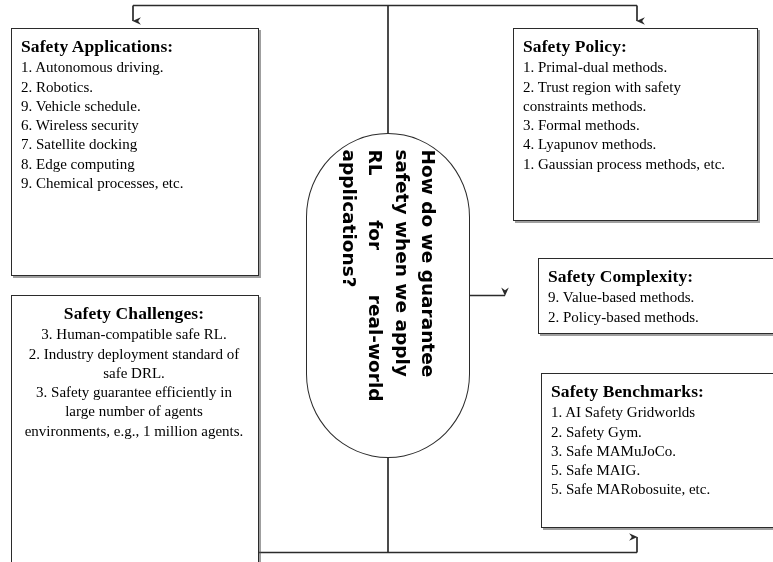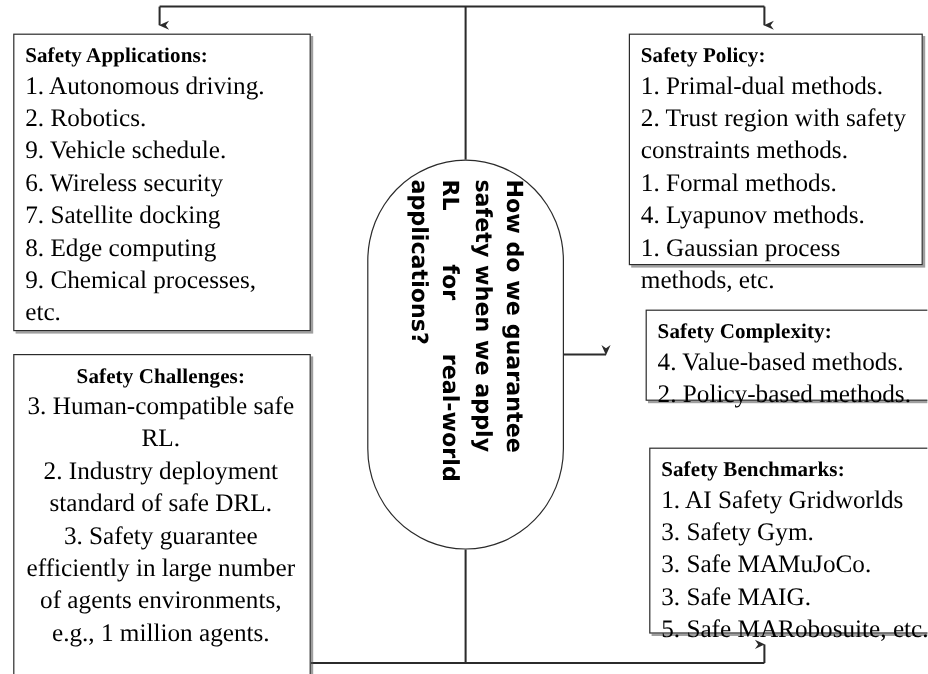--- a/index.html
+++ b/index.html
@@ -37,30 +37,30 @@
   }
   .box-title {
     font-weight: bold;
     font-size: 17.5px;
     line-height: 1.28;
     letter-spacing: 0.1px;
     margin-bottom: 1px;
     white-space: nowrap;
   }
   .box-list {
-    font-size: 21px;
+    font-size: 15px;
     line-height: 1.285;
   }
   .box-list .li {
     white-space: normal;
   }
 
   #box-applications { left: 11px;  top: 28px;  width: 248px; height: 248px; }
   #box-challenges   { left: 11px;  top: 295px; width: 248px; height: 290px; text-align: center; }
-  #box-policy       { left: 524px; top: 28px;  width: 245px; height: 193px; }
+  #box-policy       { left: 513px; top: 28px;  width: 245px; height: 193px; }
   #box-complexity   { left: 538px; top: 258px; width: 245px; height: 76px;  }
   #box-benchmarks   { left: 541px; top: 373px; width: 245px; height: 155px; }
 
   
   #center-node {
     position: absolute;
     left: 306px;
     top: 133px;
     width: 164px;
     height: 325px;
@@ -164,38 +164,38 @@
       </span>
       <span class="cline">applications?</span>
     </div>
   </div>
 
   <div class="box" id="box-policy">
     <div class="box-title">Safety Policy:</div>
     <div class="box-list">
       <div class="li">1. Primal-dual methods.</div>
       <div class="li">2. Trust region with safety constraints methods.</div>
-      <div class="li">1. Formal methods.</div>
+      <div class="li">3. Formal methods.</div>
       <div class="li">4. Lyapunov methods.</div>
       <div class="li">1. Gaussian process methods, etc.</div>
     </div>
   </div>
 
   <div class="box" id="box-complexity">
     <div class="box-title">Safety Complexity:</div>
     <div class="box-list">
-      <div class="li">4. Value-based methods.</div>
+      <div class="li">9. Value-based methods.</div>
       <div class="li">2. Policy-based methods.</div>
     </div>
   </div>
 
   <div class="box" id="box-benchmarks">
     <div class="box-title">Safety Benchmarks:</div>
     <div class="box-list">
       <div class="li">1. AI Safety Gridworlds</div>
-      <div class="li">3. Safety Gym.</div>
+      <div class="li">2. Safety Gym.</div>
       <div class="li">3. Safe MAMuJoCo.</div>
-      <div class="li">3. Safe MAIG.</div>
+      <div class="li">5. Safe MAIG.</div>
       <div class="li">5. Safe MARobosuite, etc.</div>
     </div>
   </div>
 
 </div>
 
 </body></html>

